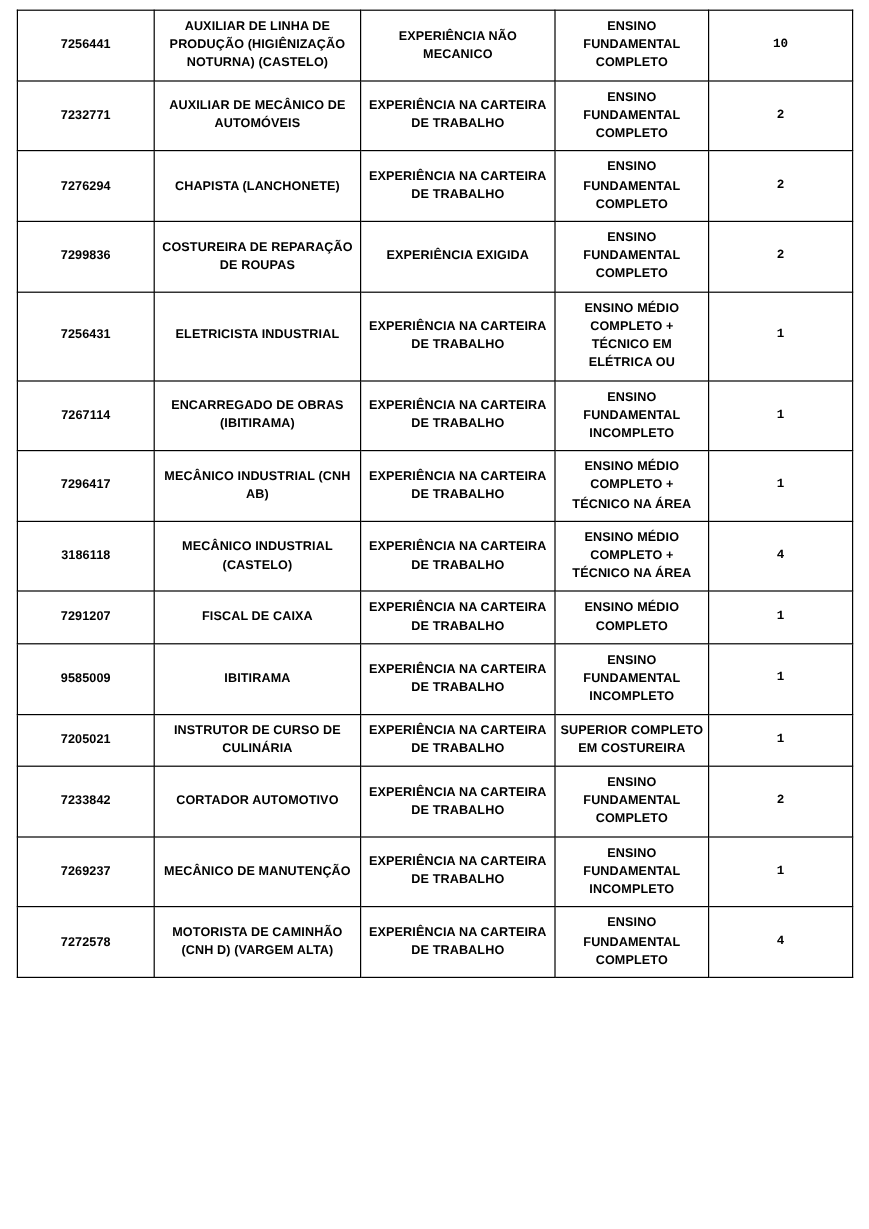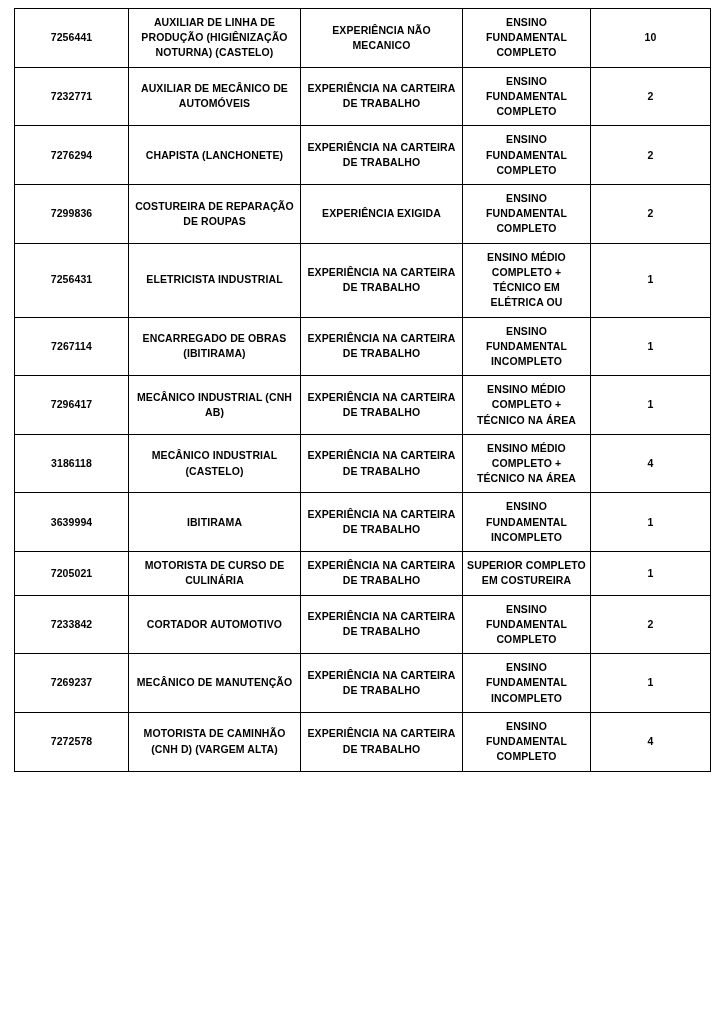--- a/index.html
+++ b/index.html
@@ -33,21 +33,21 @@
     vertical-align: middle;
     padding: 6px 4px;
     letter-spacing: 0.1px;
   }
   col.c-code { width: 114px; }
   col.c-role { width: 172px; }
   col.c-exp  { width: 162px; }
   col.c-edu  { width: 128px; }
   col.c-qty  { width: 120px; }
   .cell-code { font-size: 10.5px; }
-  .cell-qty  { font-size: 10.5px; }
+  .cell-qty  { font-size: 10.5px; font-family: Liberation Mono, monospace; }
 </style>
 </head>
 <body>
 
 <div class="page">
   <table class="vacancy-table">
     <colgroup>
       <col class="c-code">
       <col class="c-role">
       <col class="c-exp">
@@ -105,29 +105,36 @@
         <td class="cell-qty">1</td>
       </tr>
       <tr>
         <td class="cell-code">3186118</td>
         <td class="cell-role">MECÂNICO INDUSTRIAL (CASTELO)</td>
         <td class="cell-exp">EXPERIÊNCIA NA CARTEIRA DE TRABALHO</td>
         <td class="cell-edu">ENSINO MÉDIO COMPLETO + TÉCNICO NA ÁREA</td>
         <td class="cell-qty">4</td>
       </tr>
       <tr>
-        <td class="cell-code">3639994</td>
+        <td class="cell-code">7291207</td>
+        <td class="cell-role">FISCAL DE CAIXA</td>
+        <td class="cell-exp">EXPERIÊNCIA NA CARTEIRA DE TRABALHO</td>
+        <td class="cell-edu">ENSINO MÉDIO COMPLETO</td>
+        <td class="cell-qty">1</td>
+      </tr>
+      <tr>
+        <td class="cell-code">9585009</td>
         <td class="cell-role">IBITIRAMA</td>
         <td class="cell-exp">EXPERIÊNCIA NA CARTEIRA DE TRABALHO</td>
         <td class="cell-edu">ENSINO FUNDAMENTAL INCOMPLETO</td>
         <td class="cell-qty">1</td>
       </tr>
       <tr>
         <td class="cell-code">7205021</td>
-        <td class="cell-role">MOTORISTA DE CURSO DE CULINÁRIA</td>
+        <td class="cell-role">INSTRUTOR DE CURSO DE CULINÁRIA</td>
         <td class="cell-exp">EXPERIÊNCIA NA CARTEIRA DE TRABALHO</td>
         <td class="cell-edu">SUPERIOR COMPLETO EM COSTUREIRA</td>
         <td class="cell-qty">1</td>
       </tr>
       <tr>
         <td class="cell-code">7233842</td>
         <td class="cell-role">CORTADOR AUTOMOTIVO</td>
         <td class="cell-exp">EXPERIÊNCIA NA CARTEIRA DE TRABALHO</td>
         <td class="cell-edu">ENSINO FUNDAMENTAL COMPLETO</td>
         <td class="cell-qty">2</td>

